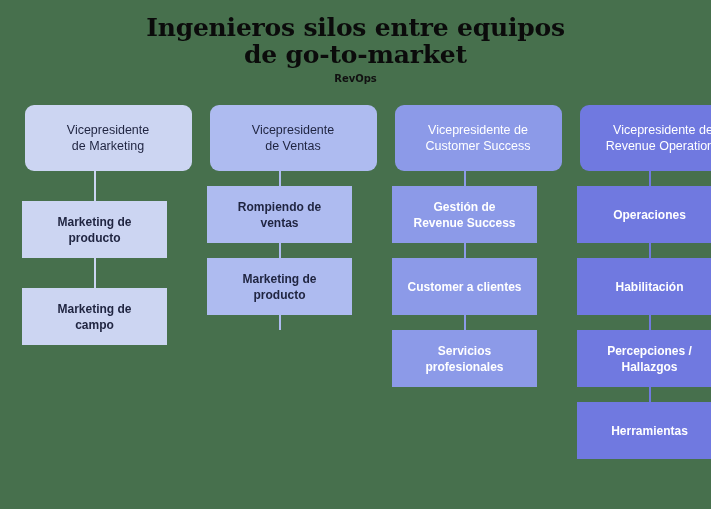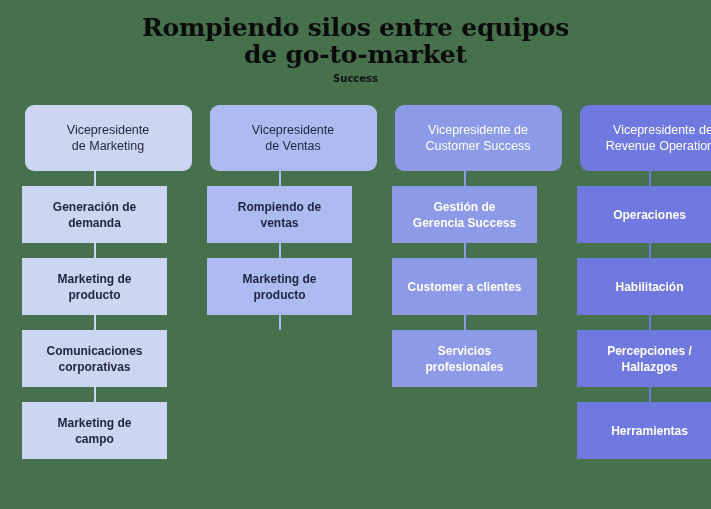--- a/index.html
+++ b/index.html
@@ -111,59 +111,55 @@
   .theme-2 .col-header, .theme-2 .col-node { background: #8c9ae8; color: #ffffff; }
   .theme-2 .connector { background: #8c9ae8; }
 
   .theme-3 .col-header, .theme-3 .col-node { background: #7079e0; color: #ffffff; }
   .theme-3 .connector { background: #7079e0; }
 </style>
 </head>
 <body>
 
 <div id="title-block">
-  <div id="chart-title">Rompiendo silos entre equipos
+  <div id="chart-title">Ingenieros silos entre equipos
 de go-to-market</div>
-  <div id="chart-subtitle">Success</div>
+  <div id="chart-subtitle">RevOps</div>
 </div>
 
 <div id="org-chart">
     <div class="org-column theme-0">
       <div class="col-header">Vicepresidente
 de Marketing</div>
       <div class="connector"></div>
-      <div class="col-node">Generación de
-demanda</div>
       <div class="connector"></div>
       <div class="col-node">Marketing de
 producto</div>
       <div class="connector"></div>
-      <div class="col-node">Comunicaciones
-corporativas</div>
       <div class="connector"></div>
       <div class="col-node">Marketing de
 campo</div>
     </div>
     <div class="org-column theme-1">
       <div class="col-header">Vicepresidente
 de Ventas</div>
       <div class="connector"></div>
       <div class="col-node">Rompiendo de
 ventas</div>
       <div class="connector"></div>
       <div class="col-node">Marketing de
 producto</div>
       <div class="connector"></div>
     </div>
     <div class="org-column theme-2">
       <div class="col-header">Vicepresidente de
 Customer Success</div>
       <div class="connector"></div>
       <div class="col-node">Gestión de
-Gerencia Success</div>
+Revenue Success</div>
       <div class="connector"></div>
       <div class="col-node">Customer a clientes</div>
       <div class="connector"></div>
       <div class="col-node">Servicios
 profesionales</div>
     </div>
     <div class="org-column theme-3">
       <div class="col-header">Vicepresidente de
 Revenue Operations</div>
       <div class="connector"></div>

